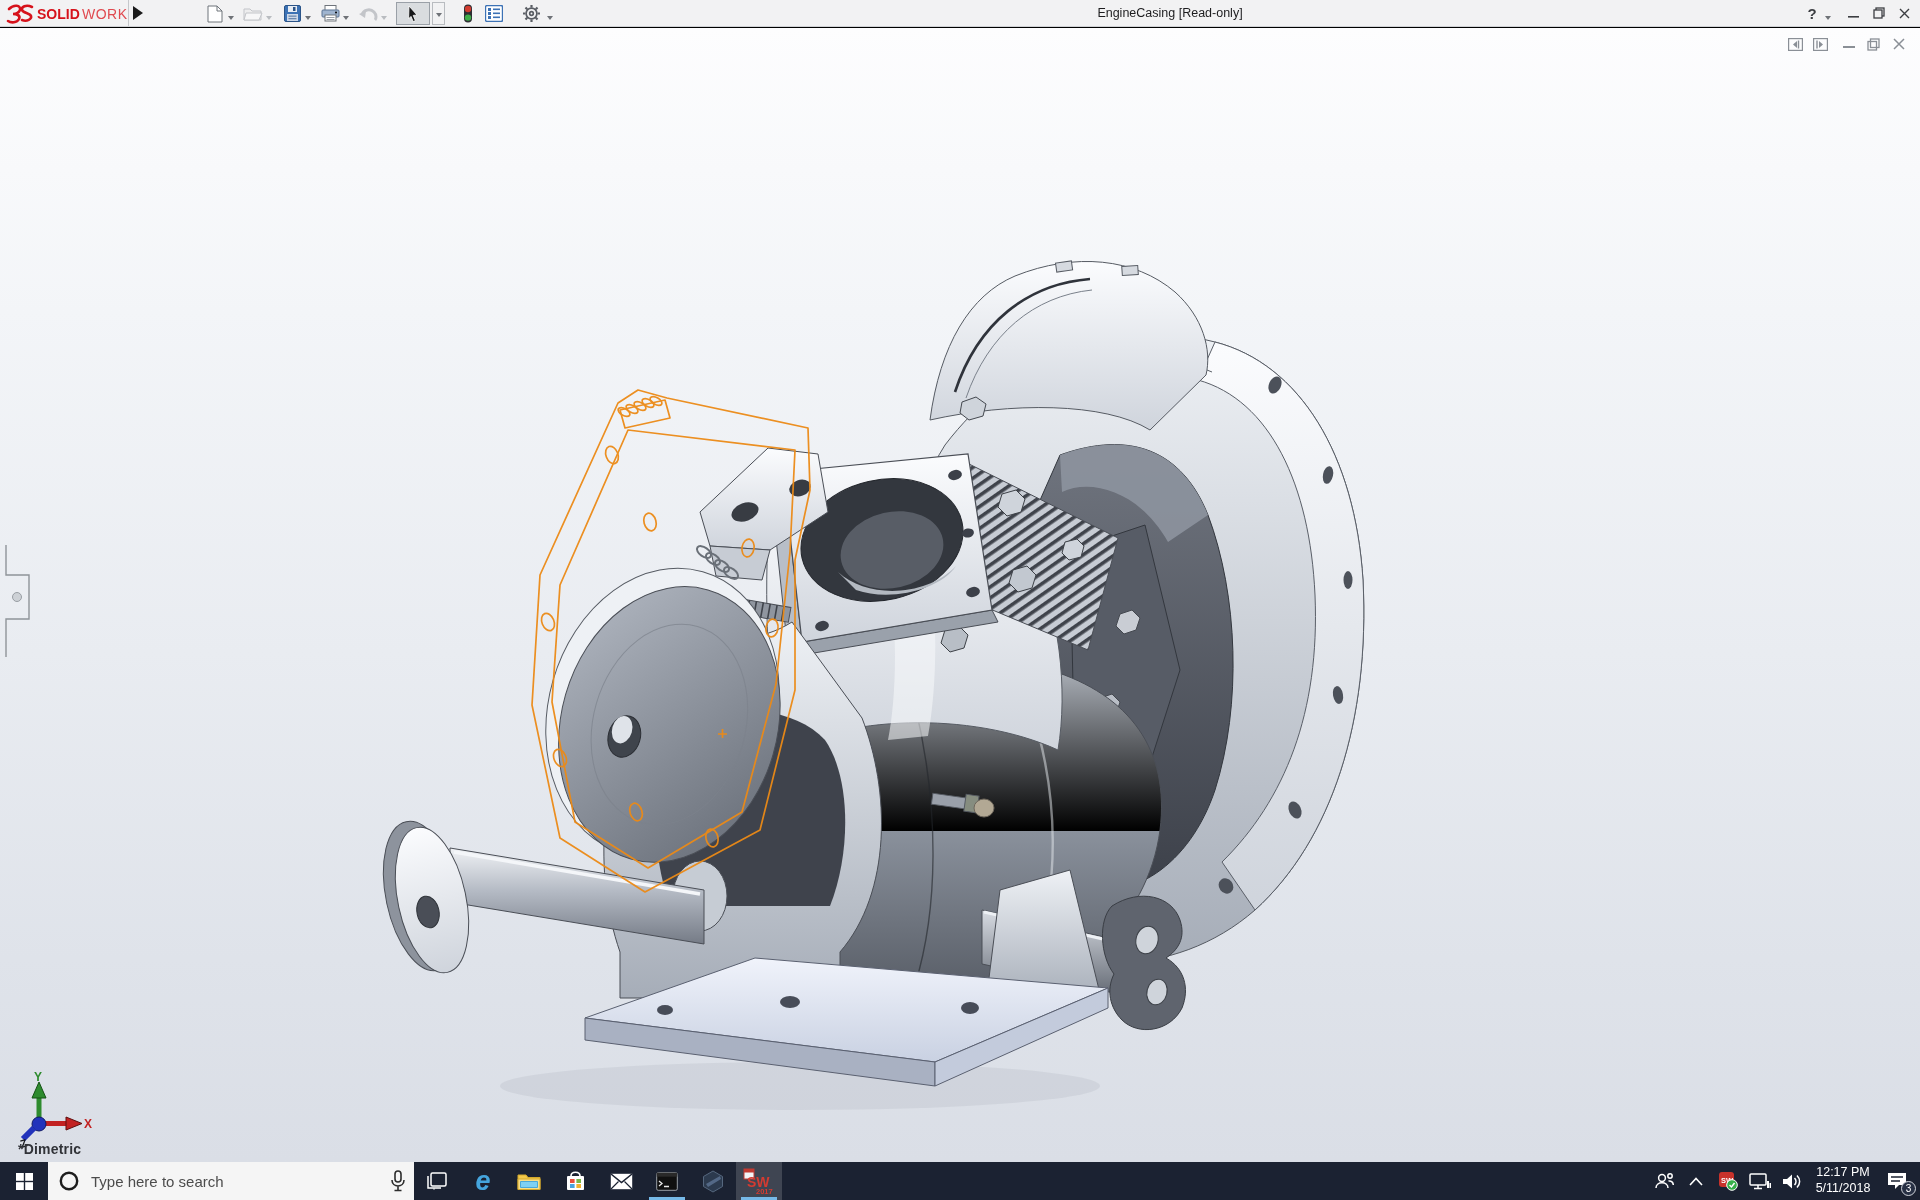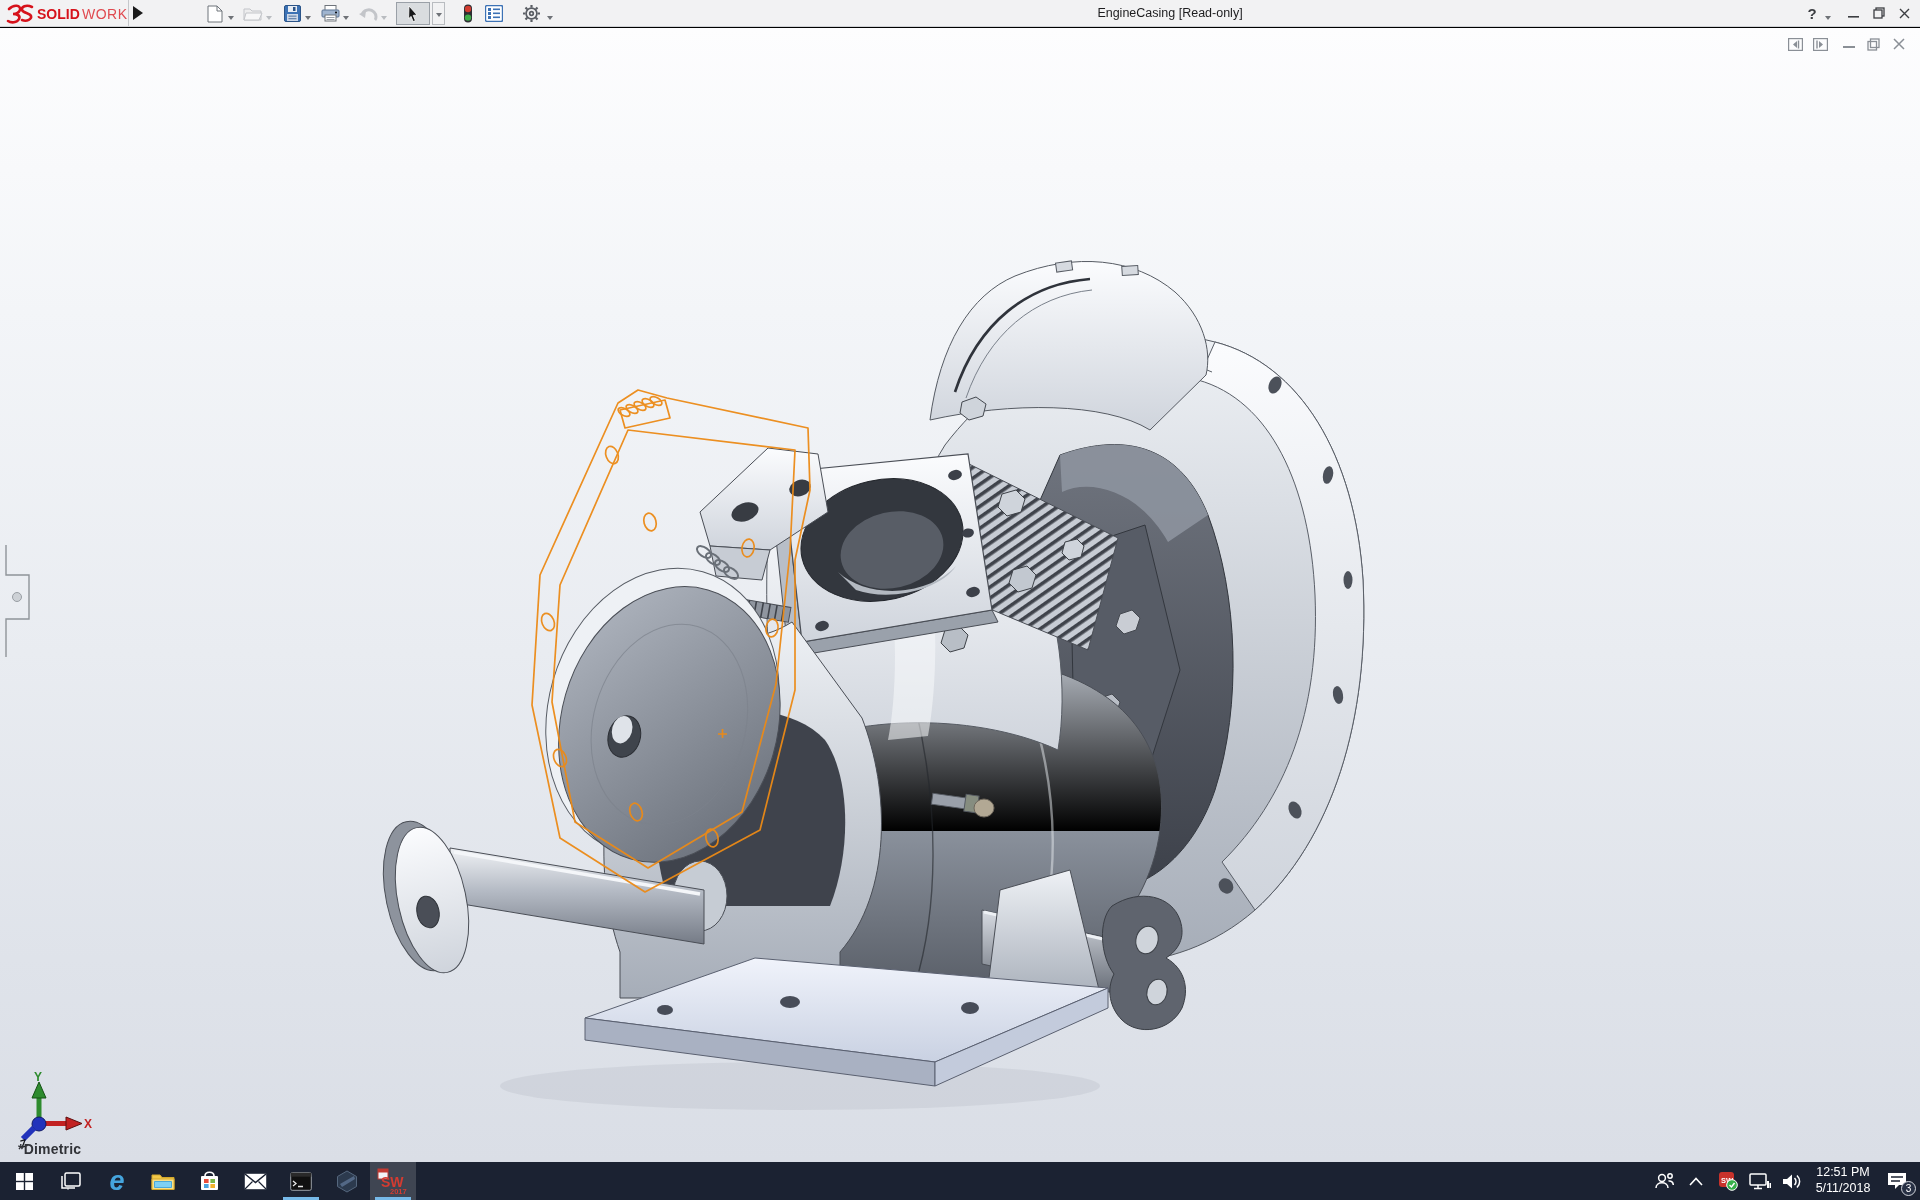--- a/index.html
+++ b/index.html
@@ -430,20 +430,30 @@
 
   <div id="taskbar" class="abs">
     <div class="tb-ico" style="width:48px">
       <svg width="17" height="17" viewBox="0 0 17 17">
         <rect x="0" y="0" width="7.8" height="7.8" fill="#fff"></rect>
           <rect x="9.2" y="0" width="7.8" height="7.8" fill="#fff"></rect>
         <rect x="0" y="9.2" width="7.8" height="7.8" fill="#fff"></rect>
           <rect x="9.2" y="9.2" width="7.8" height="7.8" fill="#fff"></rect>
       </svg>
     </div>
+    <div id="tb-search">
+      <svg width="22" height="22" viewBox="0 0 22 22" style="margin-right:9px">
+        <circle cx="11" cy="11" r="8.2" fill="none" stroke="#1d1d1d" stroke-width="2.4"></circle>
+      </svg>
+      <input type="text" placeholder="Type here to search" style="">
+      <svg width="16" height="22" viewBox="0 0 16 22">
+        <rect x="5" y="1" width="6" height="11" rx="3" fill="none" stroke="#2d2d2d" stroke-width="1.6"></rect>
+        <path d="M2,10 c0,8 12,8 12,0 M8,16 v4 M4.5,20.5 h7" fill="none" stroke="#2d2d2d" stroke-width="1.6"></path>
+      </svg>
+    </div>
     <div class="tb-ico">
       <svg width="20" height="18" viewBox="0 0 20 18" fill="none" stroke="#fff" stroke-width="1.5">
         <rect x="4" y="1" width="15" height="13" rx="1.5"></rect>
           <path d="M1,4 v12 h13"></path>
           <path d="M7,17.5 v-1"></path>
       </svg>
     </div>
     <div class="tb-ico">
       <span style="color:#45a5de;font-size:27px;font-weight:bold;font-style:italic;line-height:1">e</span>
     </div>
@@ -524,21 +534,21 @@
             <path d="M19,9 v7 M21.5,11 v5" stroke-width="2"></path>
         </svg>
       </div>
       <div class="tray-ico">
         <svg width="20" height="17" viewBox="0 0 20 17">
           <polygon points="1,6 5,6 10,1.5 10,15.5 5,11 1,11" fill="#fff"></polygon>
           <path d="M12.5,5 c2,2 2,5 0,7 M15,2.5 c3.5,3.5 3.5,8.5 0,12" fill="none" stroke="#fff" stroke-width="1.5"></path>
         </svg>
       </div>
       <div id="clock">
-        <div>12:51 PM</div>
+        <div>12:17 PM</div>
         <div>5/11/2018</div>
       </div>
       <div class="tray-ico" style="width:34px">
         <svg width="20" height="18" viewBox="0 0 20 18">
           <path d="M1,1 h18 v12 h-7 l-4,4 v-4 h-7 z" fill="#fff"></path>
           <path d="M4,5 h12 M4,9 h9" stroke="#1b2232" stroke-width="1.4"></path>
         </svg>
         <div id="notif-badge">3</div>
       </div>
     </div>

